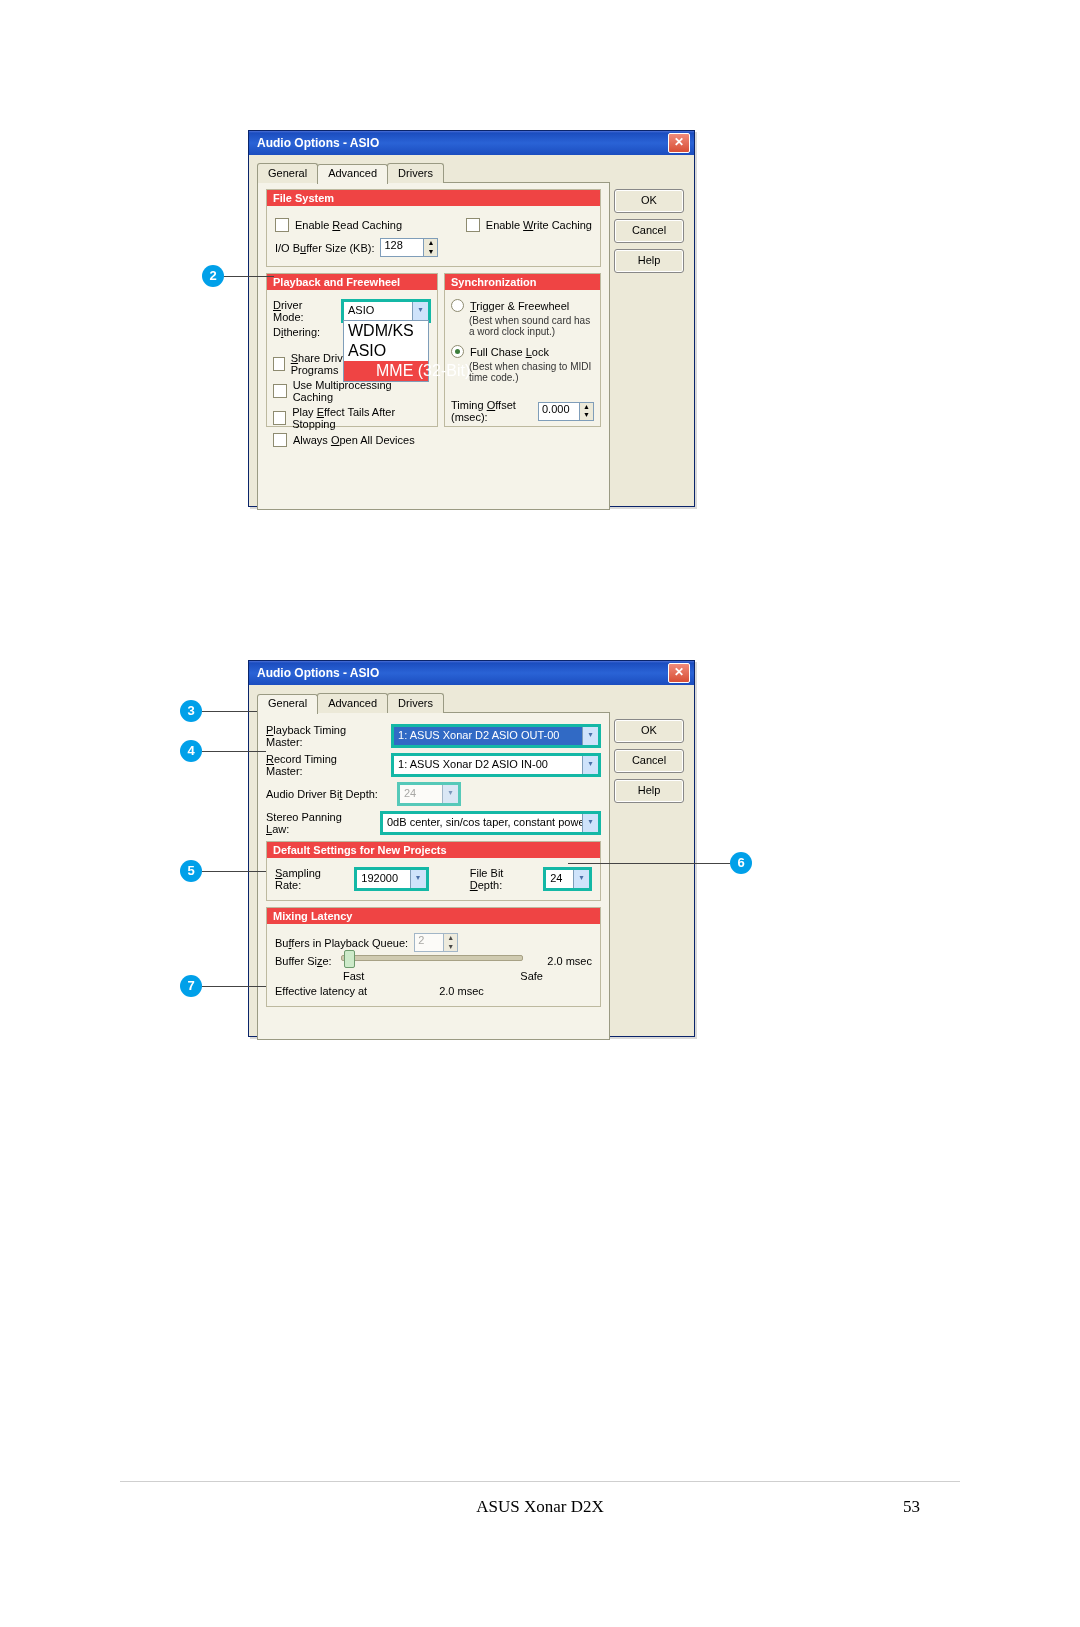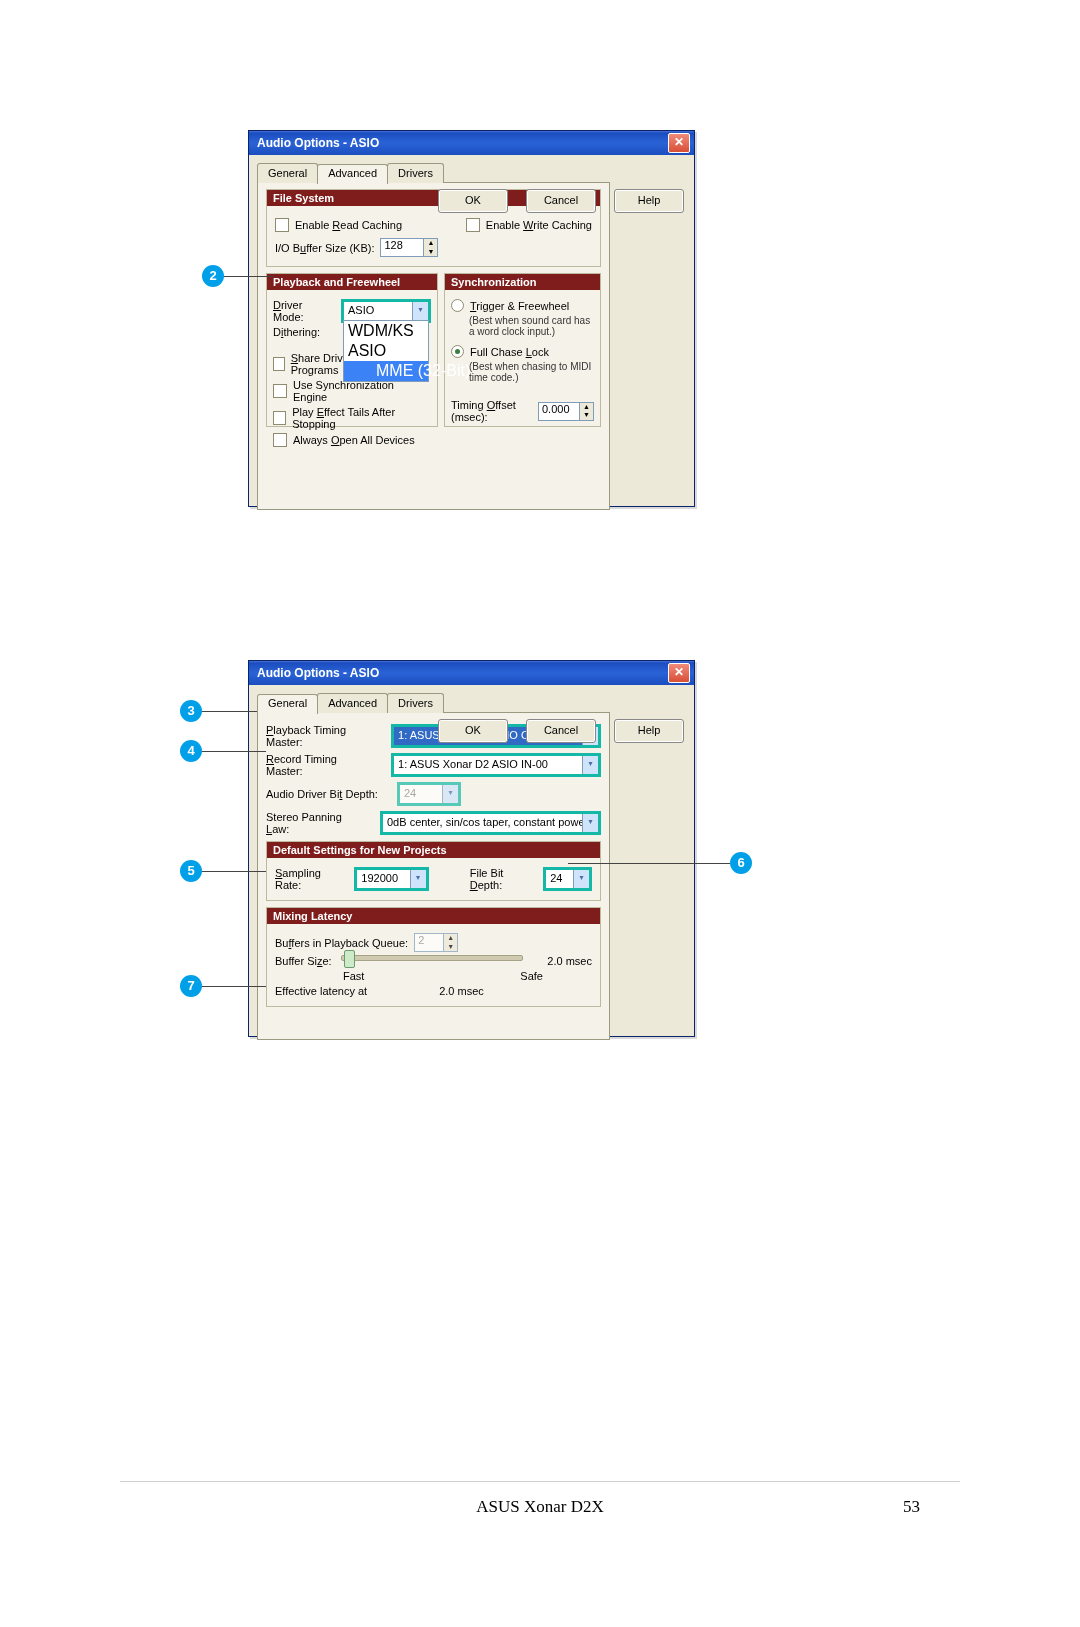--- a/index.html
+++ b/index.html
@@ -101,37 +101,37 @@
     width: 335px;
     height: 312px;
     padding: 6px 8px 8px;
     position: relative;
   }
   .right-buttons {
     position: absolute;
     right: 10px;
     top: 34px;
     display: flex;
-    flex-direction: row;
-    gap: 18px;
+    flex-direction: column;
+    gap: 6px;
   }
   .btn {
     width: 68px;
     height: 22px;
     background: #ece9d8;
     border: 1px solid #888;
     border-radius: 3px;
     text-align: center;
     line-height: 20px;
     cursor: pointer;
     box-shadow: inset 0 0 0 1px #fff;
     font-size: 11px;
   }
   .section-header {
-    background: #7f1d1d;
+    background: #ef4444;
     color: #fff;
     font-weight: bold;
     font-size: 11px;
     padding: 2px 6px;
     margin: 0;
   }
   .sec-wrap { border: 1px solid #bdb99f; }
   .sec-body { padding: 6px 8px; }
   .row { display: flex; align-items: center; gap: 6px; margin: 3px 0; }
   .chk {
@@ -202,21 +202,21 @@
     background: #fff;
     width: 100%;
     z-index: 5;
   }
   .dropdown-list div {
     padding: 1px 4px;
     font-size: 16px;
     white-space: nowrap;
   }
   .dropdown-list .hl {
-    background: #3b82f6;
+    background: #ef4444;
     color: #fff;
     padding-left: 32px;
   }
   .radio {
     width: 11px; height: 11px;
     border: 1px solid #8e8b70;
     border-radius: 50%;
     background: #fff;
     display: inline-flex;
     align-items: center; justify-content: center;
@@ -336,21 +336,21 @@
               </div>
               <div class="row">
                 <span class="lbl" style="width:62px;">D<span class="underline-letter">i</span>thering:</span>
               </div>
               <div class="row" style="margin-top:14px;">
                     <span class="chk"></span>
                     <span class="lbl"><span class="underline-letter">S</span>hare Drivers With Other Programs</span>
                   </div>
               <div class="row">
                     <span class="chk"></span>
-                    <span class="lbl">Use Synchronization Engine</span>
+                    <span class="lbl">Use Multiprocessing Caching</span>
                   </div>
               <div class="row">
                     <span class="chk"></span>
                     <span class="lbl">Play <span class="underline-letter">E</span>ffect Tails After Stopping</span>
                   </div>
               <div class="row">
                     <span class="chk"></span>
                     <span class="lbl">Always <span class="underline-letter">O</span>pen All Devices</span>
                   </div>
             </div>

